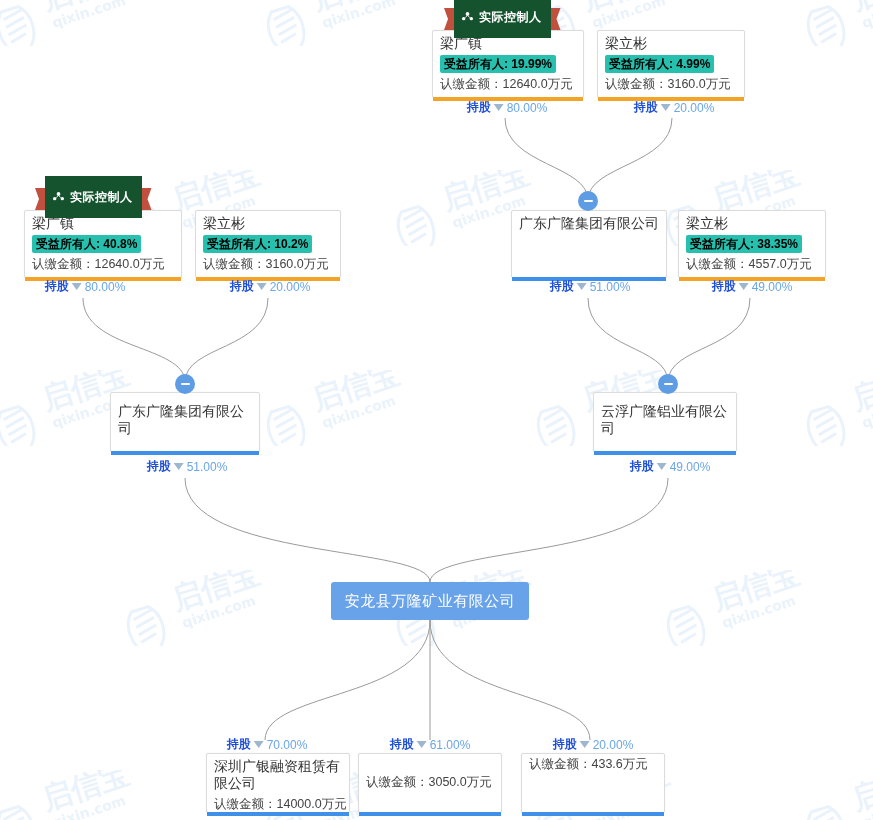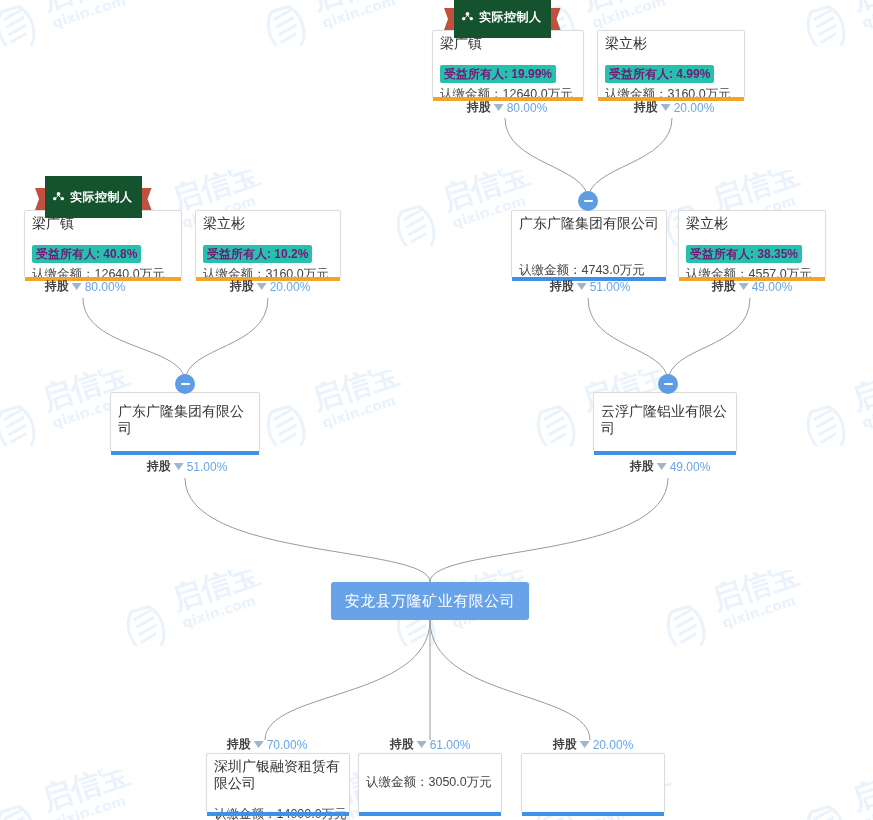--- a/index.html
+++ b/index.html
@@ -31,26 +31,26 @@
   
   .node {
     position:absolute; z-index:3;
     background:#fff;
     border:1px solid #dcdcdc;
     border-radius:2px;
     box-shadow: 0 0 2px rgba(0,0,0,.06);
   }
   .node .nm {
     font-size:14px; color:#333; line-height:17px;
-    padding:4px 7px 12px 7px; white-space:normal;
+    padding:4px 7px 2px 7px; white-space:normal;
   }
   .node .bene {
     display:inline-block;
     background:#27c0ae;
-    color:#701a75;
+    color:#000000;
     font-size:12px; font-weight:bold;
     line-height:14px;
     padding:2px 4px;
     margin:1px 7px 1px 7px;
     border-radius:2px;
     white-space:nowrap;
   }
   .node .amt {
     font-size:12.5px; color:#444; line-height:16px;
     padding:2px 7px 5px 7px; white-space:nowrap;
@@ -102,21 +102,21 @@
   }
   .toggle .bar { width:9px; height:2px; background:#fff; border-radius:1px; }
 
   
   .elabel {
     position:absolute; z-index:4;
     display:flex; align-items:center; gap:3px;
     font-size:12px; white-space:nowrap;
     transform: translateX(-50%);
   }
-  .elabel .k { color:#404040; font-weight:bold; }
+  .elabel .k { color:#1d4ed8; font-weight:bold; }
   .elabel .tri {
     width:0;height:0;
     border-left:5px solid transparent;
     border-right:5px solid transparent;
     border-top:7px solid #9fb6cf;
   }
   .elabel .v { color:#6aa6e8; }
 </style>
 </head>
 <body>
@@ -464,21 +464,20 @@
 
 <div class="node orange" style="left:195px; top:210px; width:146px; height:68px;">
   <div class="nm">梁立彬</div>
   <div class="bene">受益所有人: 10.2%</div>
   <div class="amt">认缴金额：3160.0万元</div>
   <div class="underline"></div>
 </div>
 
 <div class="node blue" style="left:511px; top:210px; width:156px; height:68px;">
   <div class="nm">广东广隆集团有限公司</div>
-  <div class="amt" style="padding-top:18px;">认缴金额：4743.0万元</div>
   <div class="underline"></div>
 </div>
 
 <div class="node orange" style="left:678px; top:210px; width:148px; height:68px;">
   <div class="nm">梁立彬</div>
   <div class="bene">受益所有人: 38.35%</div>
   <div class="amt">认缴金额：4557.0万元</div>
   <div class="underline"></div>
 </div>
 
@@ -501,20 +500,21 @@
   <div class="amt">认缴金额：14000.0万元</div>
   <div class="underline"></div>
 </div>
 
 <div class="node blue" style="left:358px; top:753px; width:144px; height:60px;">
   <div class="amt" style="padding-top:20px;">认缴金额：3050.0万元</div>
   <div class="underline"></div>
 </div>
 
 <div class="node blue" style="left:521px; top:753px; width:144px; height:60px;">
+  <div class="amt">认缴金额：433.6万元</div>
   <div class="underline"></div>
 </div>
 
 <div class="toggle" style="left:578px; top:191px;">
   <div class="bar"></div>
 </div>
 <div class="toggle" style="left:175px; top:374px;">
   <div class="bar"></div>
 </div>
 <div class="toggle" style="left:658px; top:374px;">

